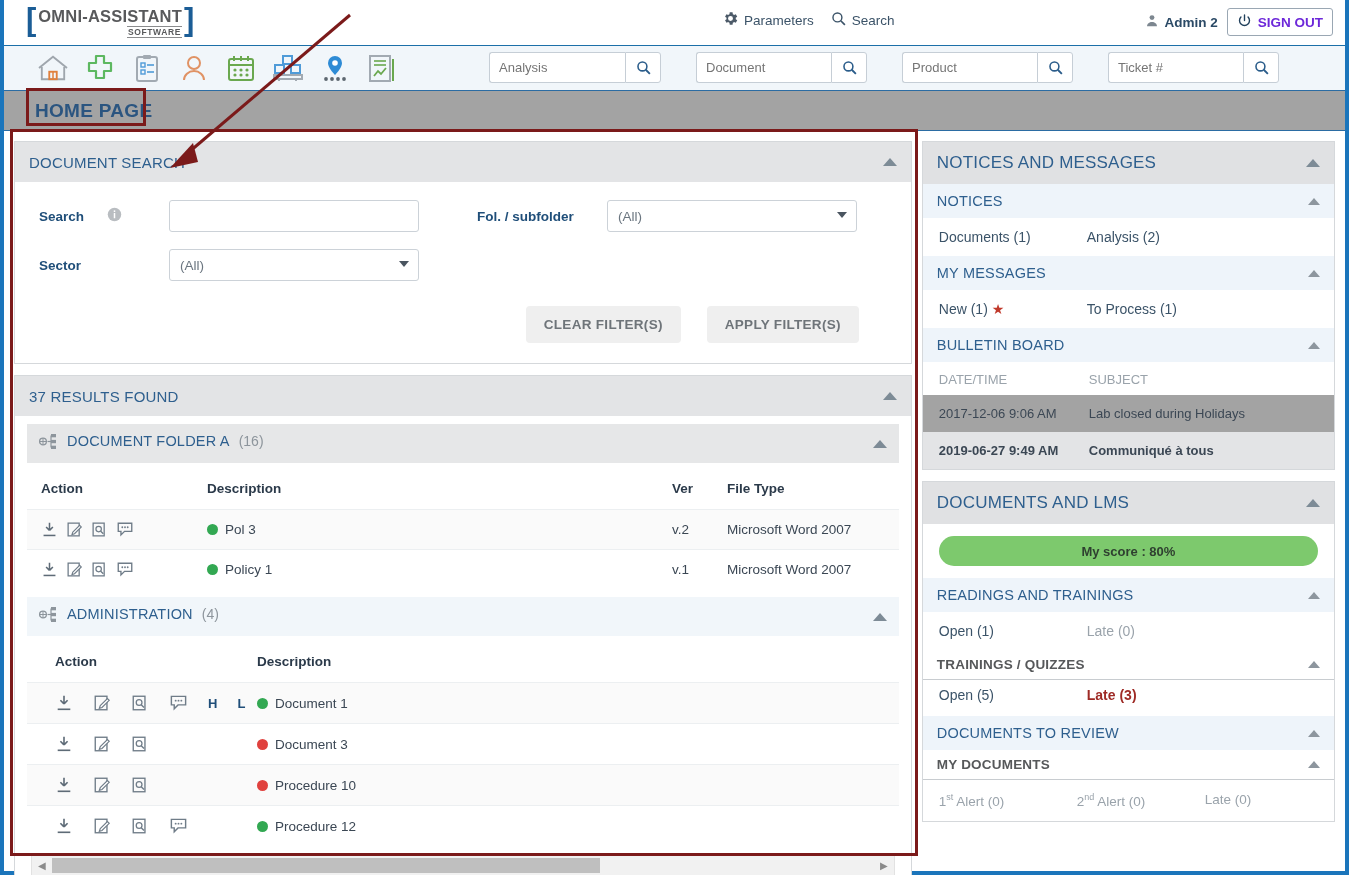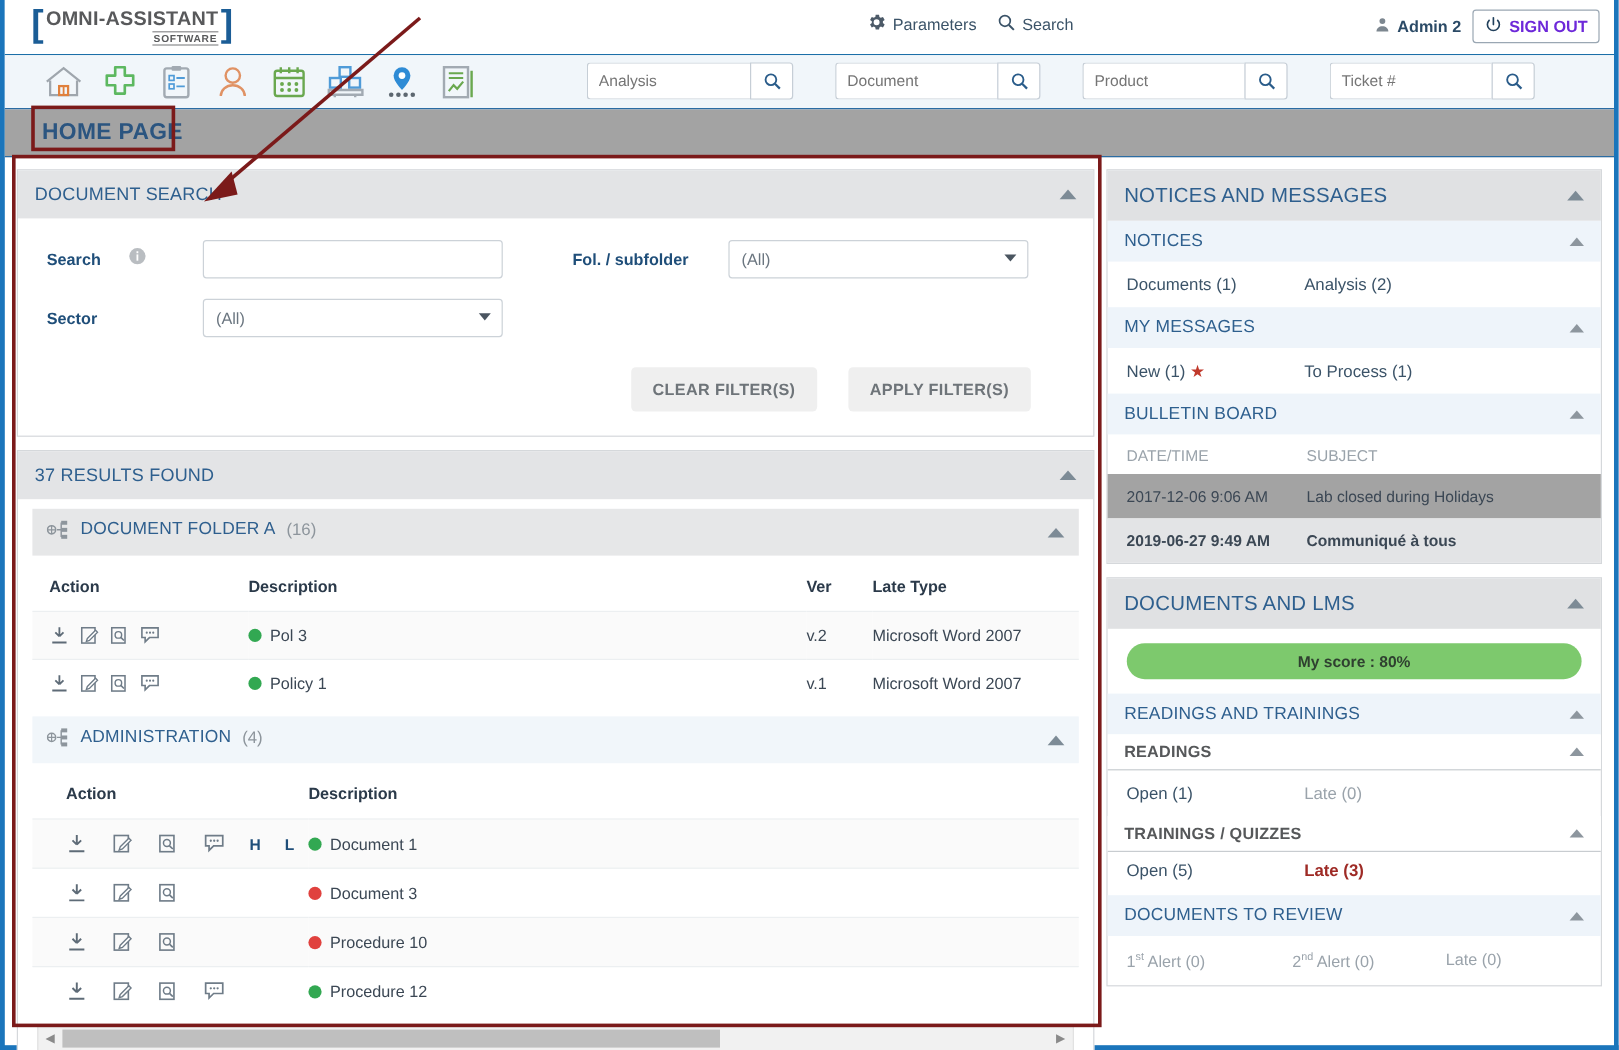--- a/index.html
+++ b/index.html
@@ -450,21 +450,21 @@
             </span>
             <span class="caret"></span>
           </div>
 
           <table class="doc">
             <thead>
               <tr>
                 <th style="width:180px; padding-left:14px;">Action</th>
                 <th style="width:465px;">Description</th>
                 <th style="width:55px;">Ver</th>
-                <th>Late Type</th>
+                <th>File Type</th>
               </tr>
             </thead>
             <tbody>
               <tr class="alt">
                 <td style="padding-left:14px;">
                   <span class="act-cell">
                     <span class="act-ico">
                         <svg width="17" height="17" viewBox="0 0 20 20">
                           <path d="M10 2v9m0 0l-4-4m4 4l4-4" fill="none" stroke="#5e6b77" stroke-width="1.8"></path>
                           <line x1="3" y1="17" x2="17" y2="17" stroke="#5e6b77" stroke-width="1.8"></line>
@@ -753,43 +753,43 @@
 
         <div class="score-bar">
           <span>My score : 80%</span>
         </div>
 
         <div class="sub-head">
           <span class="sub-title">READINGS AND TRAININGS</span>
           <span class="caret-sm"></span>
         </div>
 
-        <div class="sub-head plain">
-          <span class="sub-title b">READINGS</span>
-          <span class="caret-sm"></span>
-        </div>
         <div class="links2">
           <div class="c1">Open (1)</div>
           <div class="c2 muted">Late (0)</div>
         </div>
 
         <div class="sub-head plain">
           <span class="sub-title b">TRAININGS / QUIZZES</span>
           <span class="caret-sm"></span>
         </div>
         <div class="links2" style="padding-top:7px;padding-bottom:13px;">
           <div class="c1">Open (5)</div>
           <div class="c2 late-red">Late (3)</div>
         </div>
 
         <div class="sub-head">
           <span class="sub-title">DOCUMENTS TO REVIEW</span>
           <span class="caret-sm"></span>
         </div>
 
+        <div class="sub-head plain">
+          <span class="sub-title b">MY DOCUMENTS</span>
+          <span class="caret-sm"></span>
+        </div>
         <div class="alerts3">
           <div class="a1">
             <span>1</span><sup>st</sup><span> Alert (0)</span>
           </div>
           <div class="a2">
             <span>2</span><sup>nd</sup><span> Alert (0)</span>
           </div>
           <div>Late (0)</div>
         </div>
       </div>

